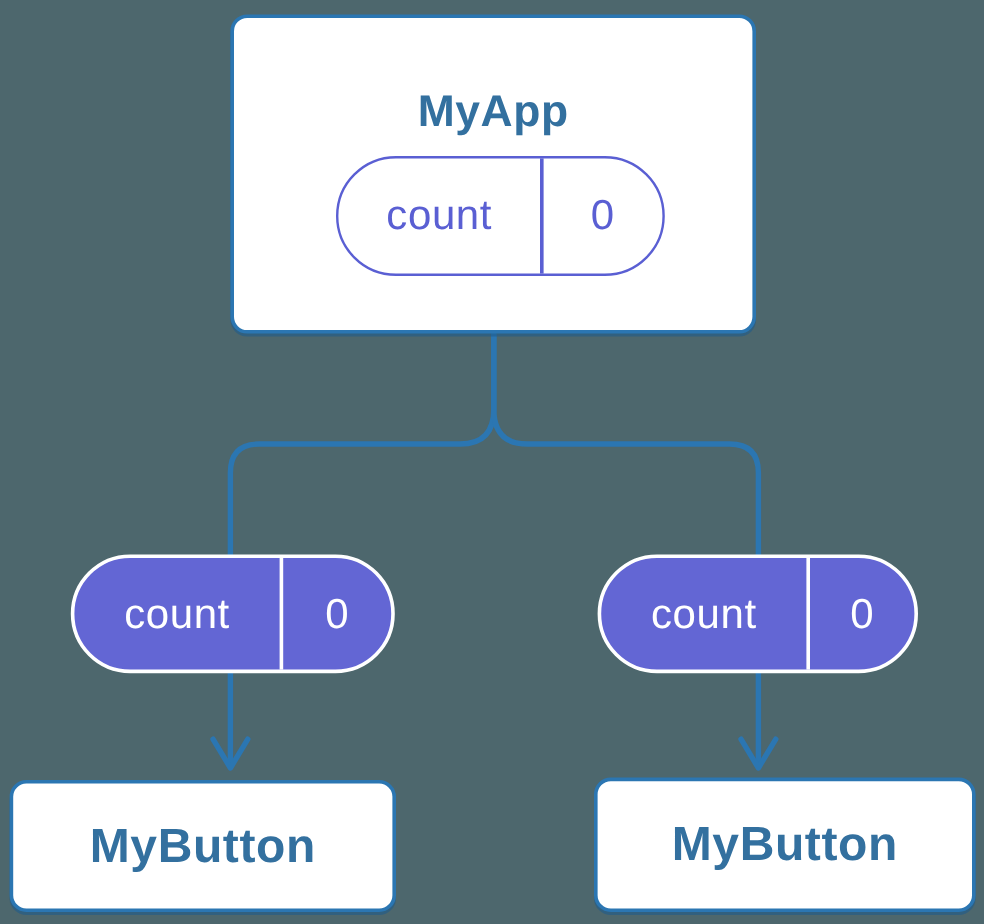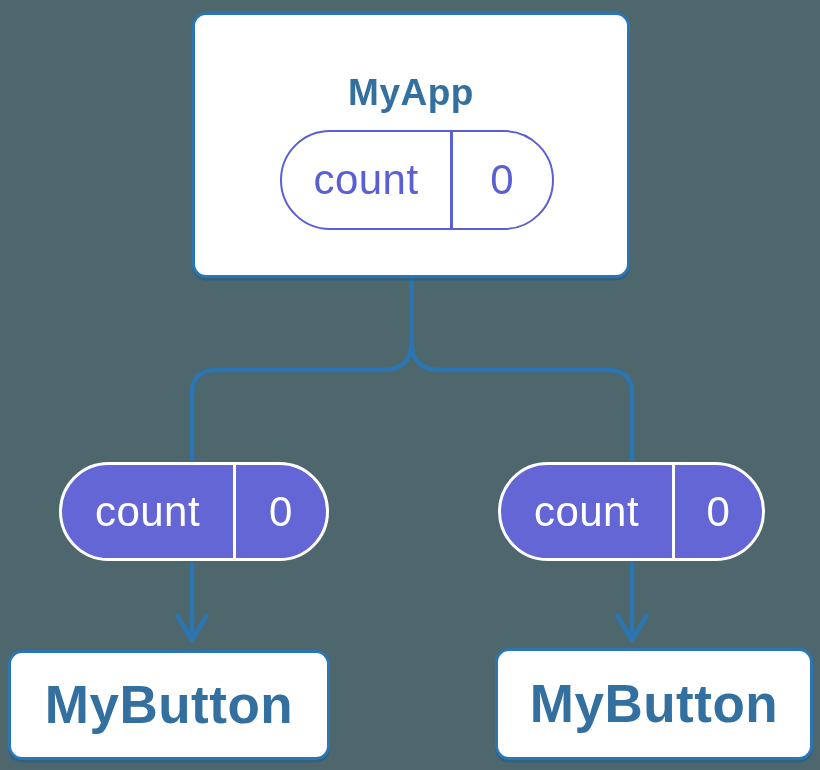--- a/index.html
+++ b/index.html
@@ -58,21 +58,21 @@
     font-size: 37px;
     line-height: 40px;
   }
 
   
   .pill {
     position: absolute;
     display: flex;
     align-items: stretch;
     border-radius: 60px;
-    font-size: 42px;
+    font-size: 35px;
     letter-spacing: 0.5px;
     justify-content: center;
   }
   .pill .cell {
     display: flex;
     align-items: center;
     justify-content: center;
   }
   .pill .cell-label { flex: 0 0 auto; }
   .pill .cell-value { flex: 1 1 auto; }
@@ -111,21 +111,21 @@
   }
   .pill-right .cell-label { width: 171px; }
 
   
   .child {
     display: flex;
     align-items: center;
     justify-content: center;
   }
   .child .node-title {
-    font-size: 53px;
+    font-size: 40px;
     line-height: 44px;
   }
   .child-left {
     left: 8px;
     top: 650px;
     width: 322px;
     height: 110px;
   }
   .child-right {
     left: 495px;

